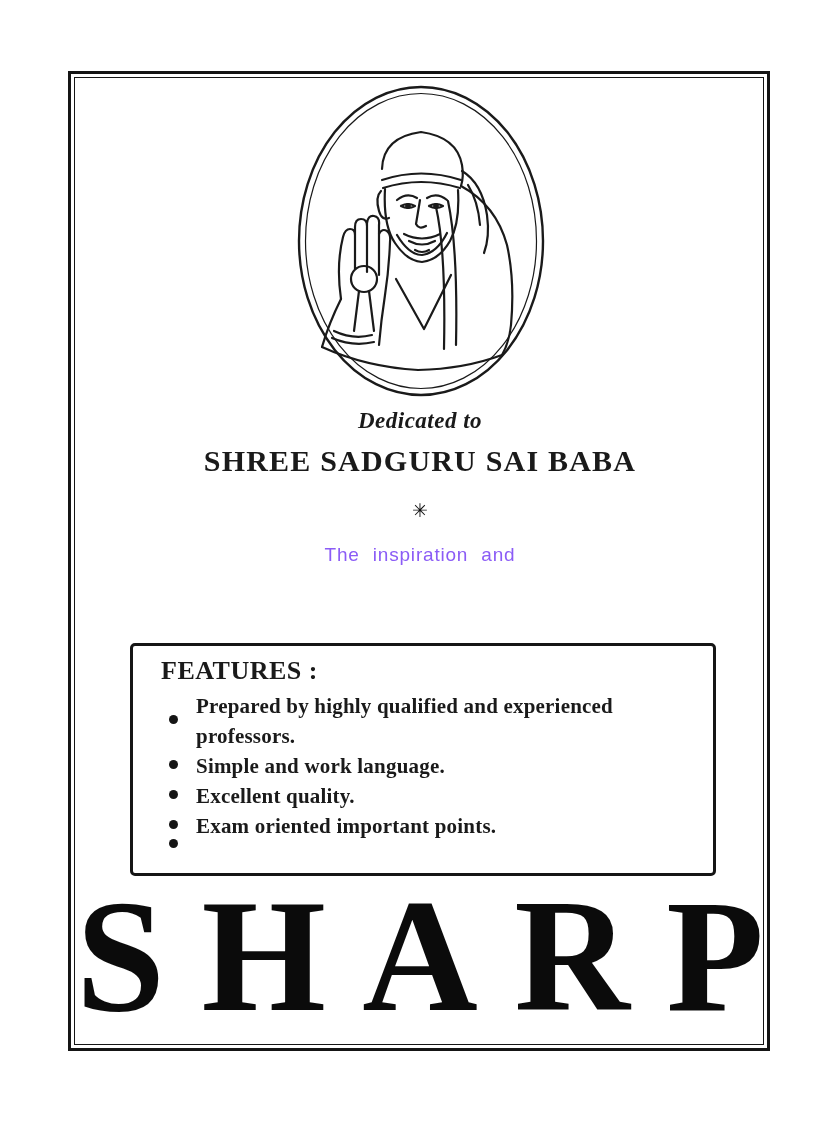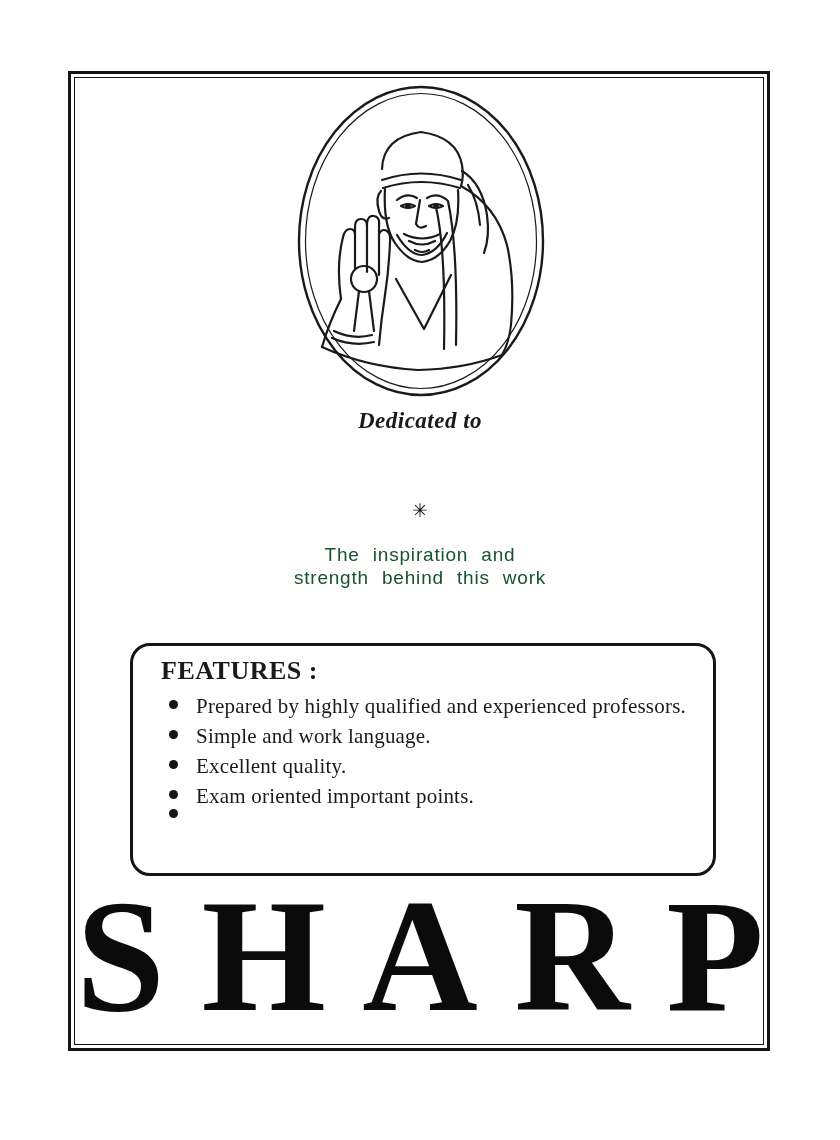--- a/index.html
+++ b/index.html
@@ -63,48 +63,48 @@
   }
   .tagline {
     position: absolute;
     left: 0; top: 543px; width: 840px;
     text-align: center;
     font-family: "Liberation Sans", "DejaVu Sans", sans-serif;
     font-size: 19px;
     line-height: 23px;
     letter-spacing: 0.8px;
     word-spacing: 7px;
-    color: #14532d;
+    color: #8b5cf6;
   }
 
   
   .features-box {
     position: absolute;
     left: 130px; top: 643px;
     width: 586px; height: 233px;
     border: 3.5px solid #151515;
-    border-radius: 20px;
+    border-radius: 5px;
     box-sizing: border-box;
     padding: 10px 20px 0 28px;
   }
   .features-heading {
     font-size: 26px;
     font-weight: bold;
     letter-spacing: 0.5px;
     margin: 0 0 5px 0;
   }
   .features-list {
     list-style: none;
     margin: 0; padding: 0 0 0 8px;
   }
   .features-list li {
     display: flex;
     align-items: flex-start;
     font-size: 21px;
-    font-weight: normal;
+    font-weight: bold;
     line-height: 30px;
     letter-spacing: 0.2px;
   }
   .bullet-dot {
     flex: 0 0 auto;
     width: 9px; height: 9px;
     border-radius: 50%;
     background: #151515;
     margin-right: 18px;
     position: relative;
@@ -183,25 +183,25 @@
         <path d="M165,103 Q200,122 211,162 Q219,198 215,242 Q213,260 206,272"></path>
         <path d="M152,118 Q162,165 160,262"></path>
         <path d="M140,124 Q150,168 148,266"></path>
         <path d="M100,196 L128,246 L155,192"></path>
         <path d="M26,264 Q70,284 122,287 Q168,286 206,272"></path>
       </g>
     </svg>
   </div>
 
   <div class="dedication-label">Dedicated to</div>
+  <div class="dedication-name">SHREE SADGURU SAI BABA</div>
   <div class="separator">✳</div>
 
   <div class="tagline">
     <div>The inspiration and</div>
-    <div>strength behind this work</div>
   </div>
 
   <div class="features-box">
     <div class="features-heading">FEATURES :</div>
     <ul class="features-list">
       <li>
         <span class="bullet-dot"></span>
         <span>Prepared by highly qualified and experienced professors.</span>
       </li>
       <li>

